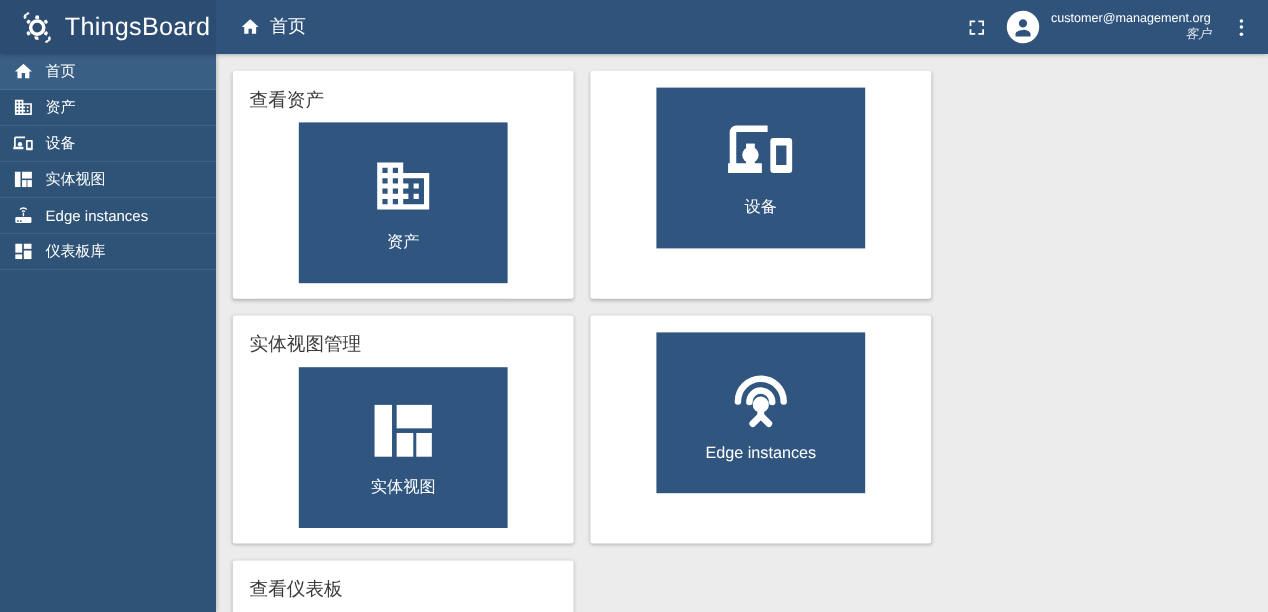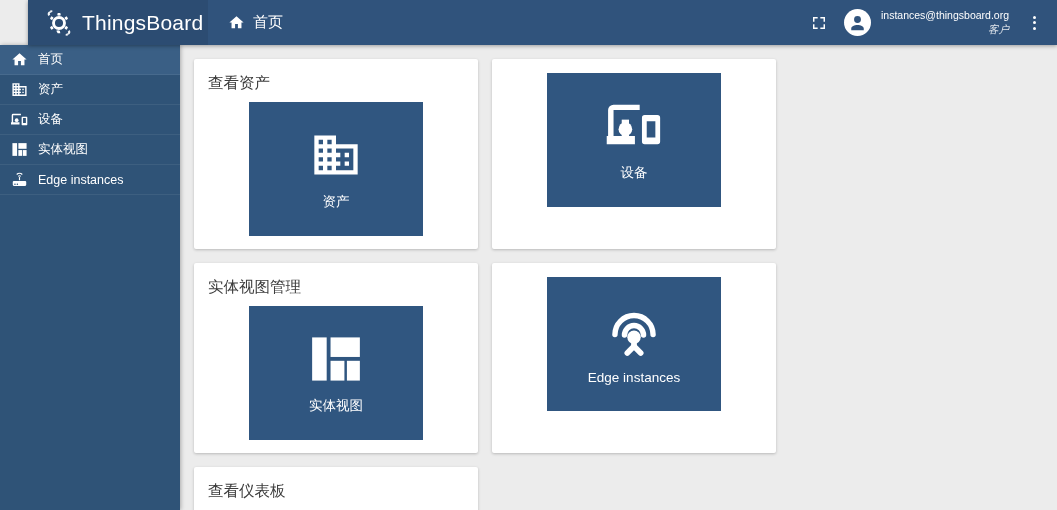--- a/index.html
+++ b/index.html
@@ -11,21 +11,21 @@
   }
   .app { position: relative; width: 1057px; height: 510px; display: flex; flex-direction: column; }
 
   
   .header {
     height: 45px; flex: 0 0 45px;
     display: flex; align-items: stretch;
     background: #30537c;
     color: #ffffff;
     box-shadow: 0 1px 4px rgba(0,0,0,0.35);
-    position: relative; z-index: 30; margin-left: 28px;
+    position: relative; z-index: 30;
   }
   .logo-block {
     width: 180px; flex: 0 0 180px;
     background: #2c4c72;
     display: flex; align-items: center; gap: 8px;
     padding-left: 16px;
   }
   .logo-mark { width: 30px; height: 30px; flex: 0 0 30px; display:block; }
   .logo-text { font-size: 21px; letter-spacing: .2px; color: #fff; white-space: nowrap; }
   .breadcrumb {
@@ -159,21 +159,21 @@
       </div>
 
       <div class="avatar">
         <svg viewBox="0 0 24 24" xmlns="http://www.w3.org/2000/svg">
           <circle cx="12" cy="12" r="12" fill="#ffffff"></circle>
           <path d="M12 12.4a3.3 3.3 0 1 0 0-6.6 3.3 3.3 0 0 0 0 6.6zm0 1.9c-3 0-6 1.5-6 3.3v1.9h12v-1.9c0-1.8-3-3.3-6-3.3z" fill="#30537c"></path>
         </svg>
       </div>
 
       <div class="user-info">
-        <span class="user-email">instances@thingsboard.org</span>
+        <span class="user-email">customer@management.org</span>
         <span class="user-role">客户</span>
       </div>
 
       <div class="icon-btn">
         <span class="dots">
           <i></i>
             <i></i>
             <i></i>
         </span>
       </div>
@@ -230,20 +230,31 @@
           <svg viewBox="0 0 24 24" xmlns="http://www.w3.org/2000/svg" fill="#ffffff">
             <path d="M12 2.5a6.4 6.4 0 0 0-4.5 1.9l1.1 1.1a4.8 4.8 0 0 1 6.8 0l1.1-1.1A6.4 6.4 0 0 0 12 2.5z"></path>
             <path d="M12 6a3.2 3.2 0 0 0-2.3 1l1.1 1.1a1.7 1.7 0 0 1 2.4 0L14.3 7A3.2 3.2 0 0 0 12 6z"></path>
             <rect x="11.2" y="8.6" width="1.6" height="4.4"></rect>
             <path d="M4 14h16a1.5 1.5 0 0 1 1.5 1.5v4A1.5 1.5 0 0 1 20 21H4a1.5 1.5 0 0 1-1.5-1.5v-4A1.5 1.5 0 0 1 4 14zm1.6 3.6a1.1 1.1 0 1 0 0 2.2 1.1 1.1 0 0 0 0-2.2zm3.4 0a1.1 1.1 0 1 0 0 2.2 1.1 1.1 0 0 0 0-2.2z"></path>
           </svg>
         </span>
         <span class="nav-label">Edge instances</span>
       </div>
 
+      <div class="nav-item">
+        <span class="nav-icon">
+          <svg viewBox="0 0 24 24" xmlns="http://www.w3.org/2000/svg" fill="#ffffff">
+            <rect x="2.5" y="3" width="8" height="10.5"></rect>
+            <rect x="12.5" y="3" width="9" height="6"></rect>
+            <rect x="2.5" y="15.5" width="8" height="5.5"></rect>
+            <rect x="12.5" y="11" width="9" height="10"></rect>
+          </svg>
+        </span>
+        <span class="nav-label">仪表板库</span>
+      </div>
     </nav>
 
     <main class="content">
 
       <section class="card">
         <div class="card-title">查看资产</div>
         <div class="tile">
           <span class="tile-icon">
             <svg width="58" height="52" viewBox="0 0 24 24" xmlns="http://www.w3.org/2000/svg" fill="#ffffff">
               <path d="M12 7V3H2v18h20V7H12zM6 19H4v-2h2v2zm0-4H4v-2h2v2zm0-4H4V9h2v2zm0-4H4V5h2v2zm4 12H8v-2h2v2zm0-4H8v-2h2v2zm0-4H8V9h2v2zm0-4H8V5h2v2zm10 12h-8v-2h2v-2h-2v-2h2v-2h-2V9h8v10zm-2-8h-2v2h2v-2zm0 4h-2v2h2v-2z"></path>

